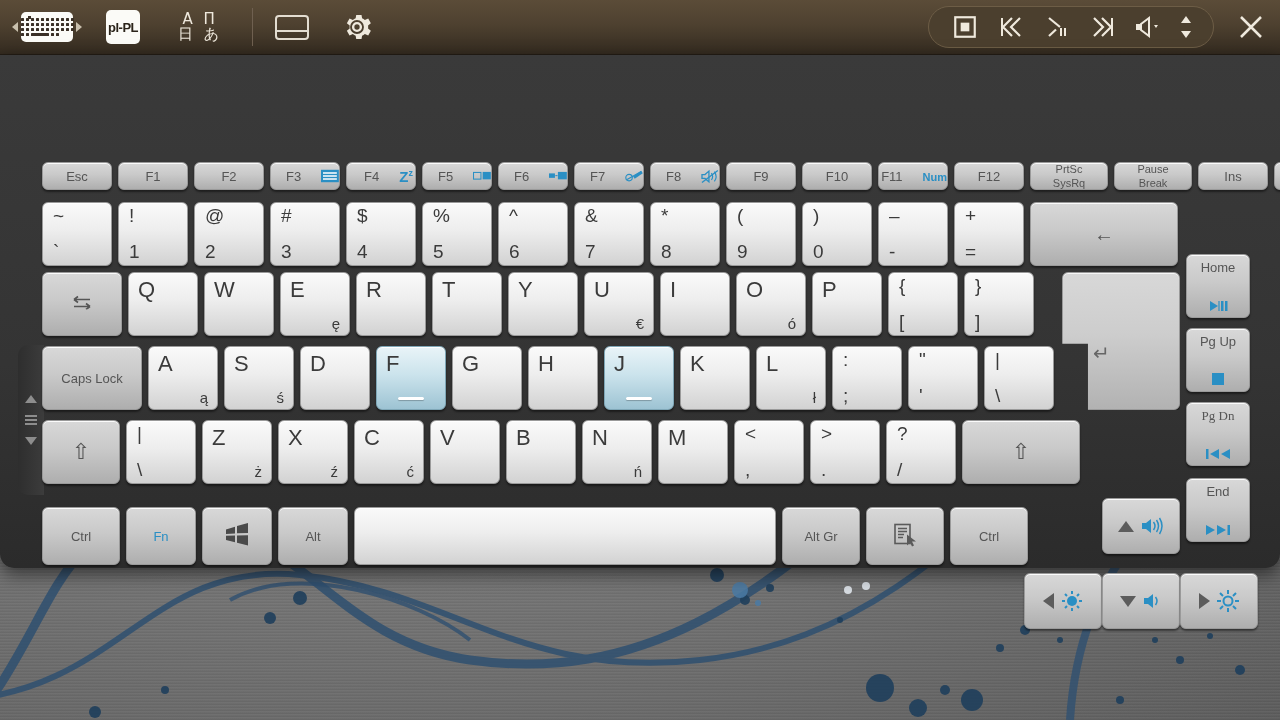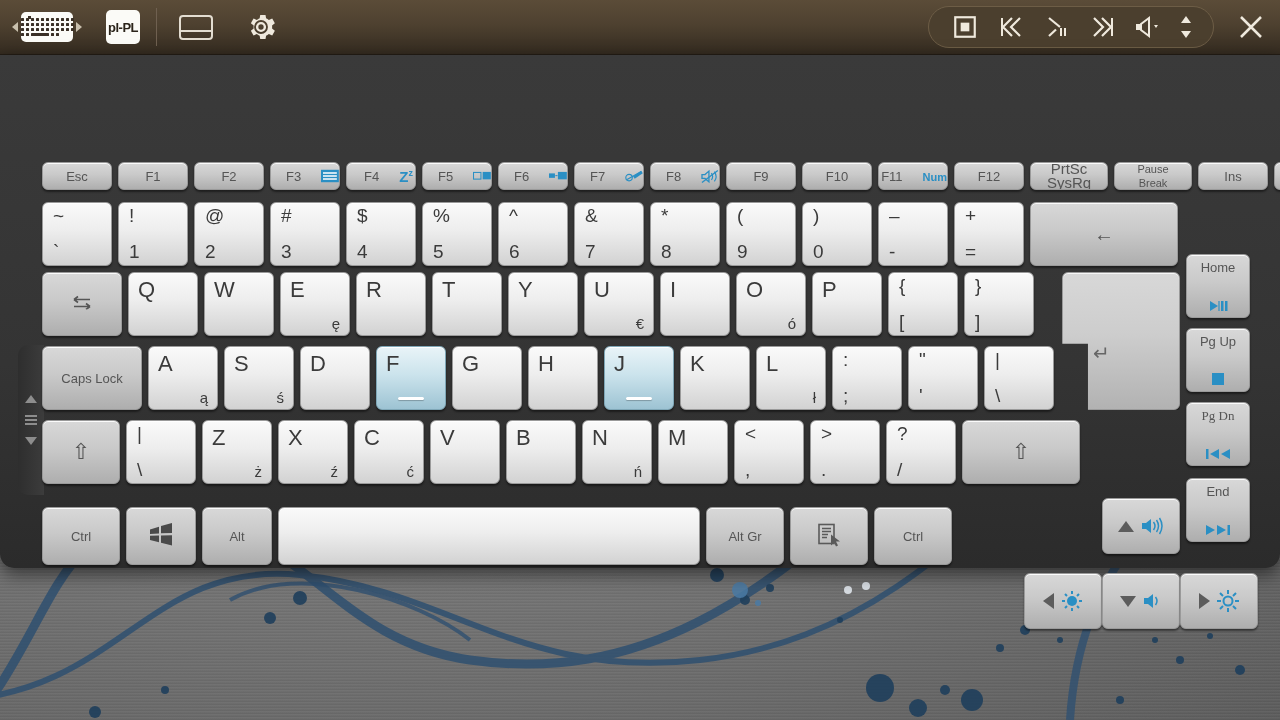--- a/index.html
+++ b/index.html
@@ -315,20 +315,26 @@
               </span>
           </span>
         </span>
         <span class="arrow-r"></span>
       </div>
 
       <div class="tb-btn">
         <span class="lang-ico">pl-PL</span>
       </div>
 
+      <div class="tb-btn" style="padding:0 26px;">
+        <span class="cjk-ico">
+          <div>A П</div>
+          <div>日 あ</div>
+        </span>
+      </div>
 
       <span class="tb-sep"></span>
 
       <div class="tb-btn" style="padding:0 18px;">
         <span class="touchpad-ico"></span>
       </div>
 
       <div class="tb-btn" style="padding:0 14px;">
         <svg class="gear-ico" viewBox="0 0 24 24">
           <path fill="#efe9dd" d="M12 8.2a3.8 3.8 0 1 0 0 7.6 3.8 3.8 0 0 0 0-7.6zm0 5.8a2 2 0 1 1 0-4 2 2 0 0 1 0 4z"></path>
@@ -476,21 +482,21 @@
       <div class="key dark w-fn">
         <span class="lbl k-fnrow">
           <span>F11</span>
           <span class="fnblue">NumLk</span>
         </span>
       </div>
       <div class="key dark w-fn">
           <span class="lbl k-ctr">F12</span>
         </div>
       <div class="key dark w-fn2">
-        <span class="lbl k-ctr2" style="font-size:15px;">
+        <span class="lbl k-ctr2" style="font-size:11px;">
           <span>PrtSc</span><br>
           <span>SysRq</span>
         </span>
       </div>
       <div class="key dark w-fn2">
         <span class="lbl k-ctr2" style="font-size:11px;">
           <span>Pause</span><br>
           <span>Break</span>
         </span>
       </div>
@@ -726,20 +732,23 @@
         <span class="lbl k-bot">/</span>
         </div>
       <div class="key dark w-shr">
         <span class="lbl k-ctr" style="font-size:22px;">⇧</span>
         </div>
     </div>
 
     <div class="krow" id="r-bot">
       <div class="key dark w-ctrl">
         <span class="lbl k-ctr">Ctrl</span>
+        </div>
+      <div class="key dark w-mod">
+        <span class="lbl k-ctr blue">Fn</span>
         </div>
       <div class="key dark w-mod">
         <span class="lbl k-ctr">
           <svg width="26" height="24" viewBox="0 0 26 24" style="display:inline-block;">
             <path d="M2 7 L11 4.2 L11 11 L2 11.6 Z" fill="#4a4a4a"></path>
             <path d="M13 3.6 L24 0.6 L24 10.4 L13 10.8 Z" fill="#4a4a4a"></path>
             <path d="M2 13.2 L11 13 L11 19.8 L2 17.4 Z" fill="#4a4a4a"></path>
             <path d="M13 13 L24 12.8 L24 23 L13 20.2 Z" fill="#4a4a4a"></path>
           </svg>
         </span>

